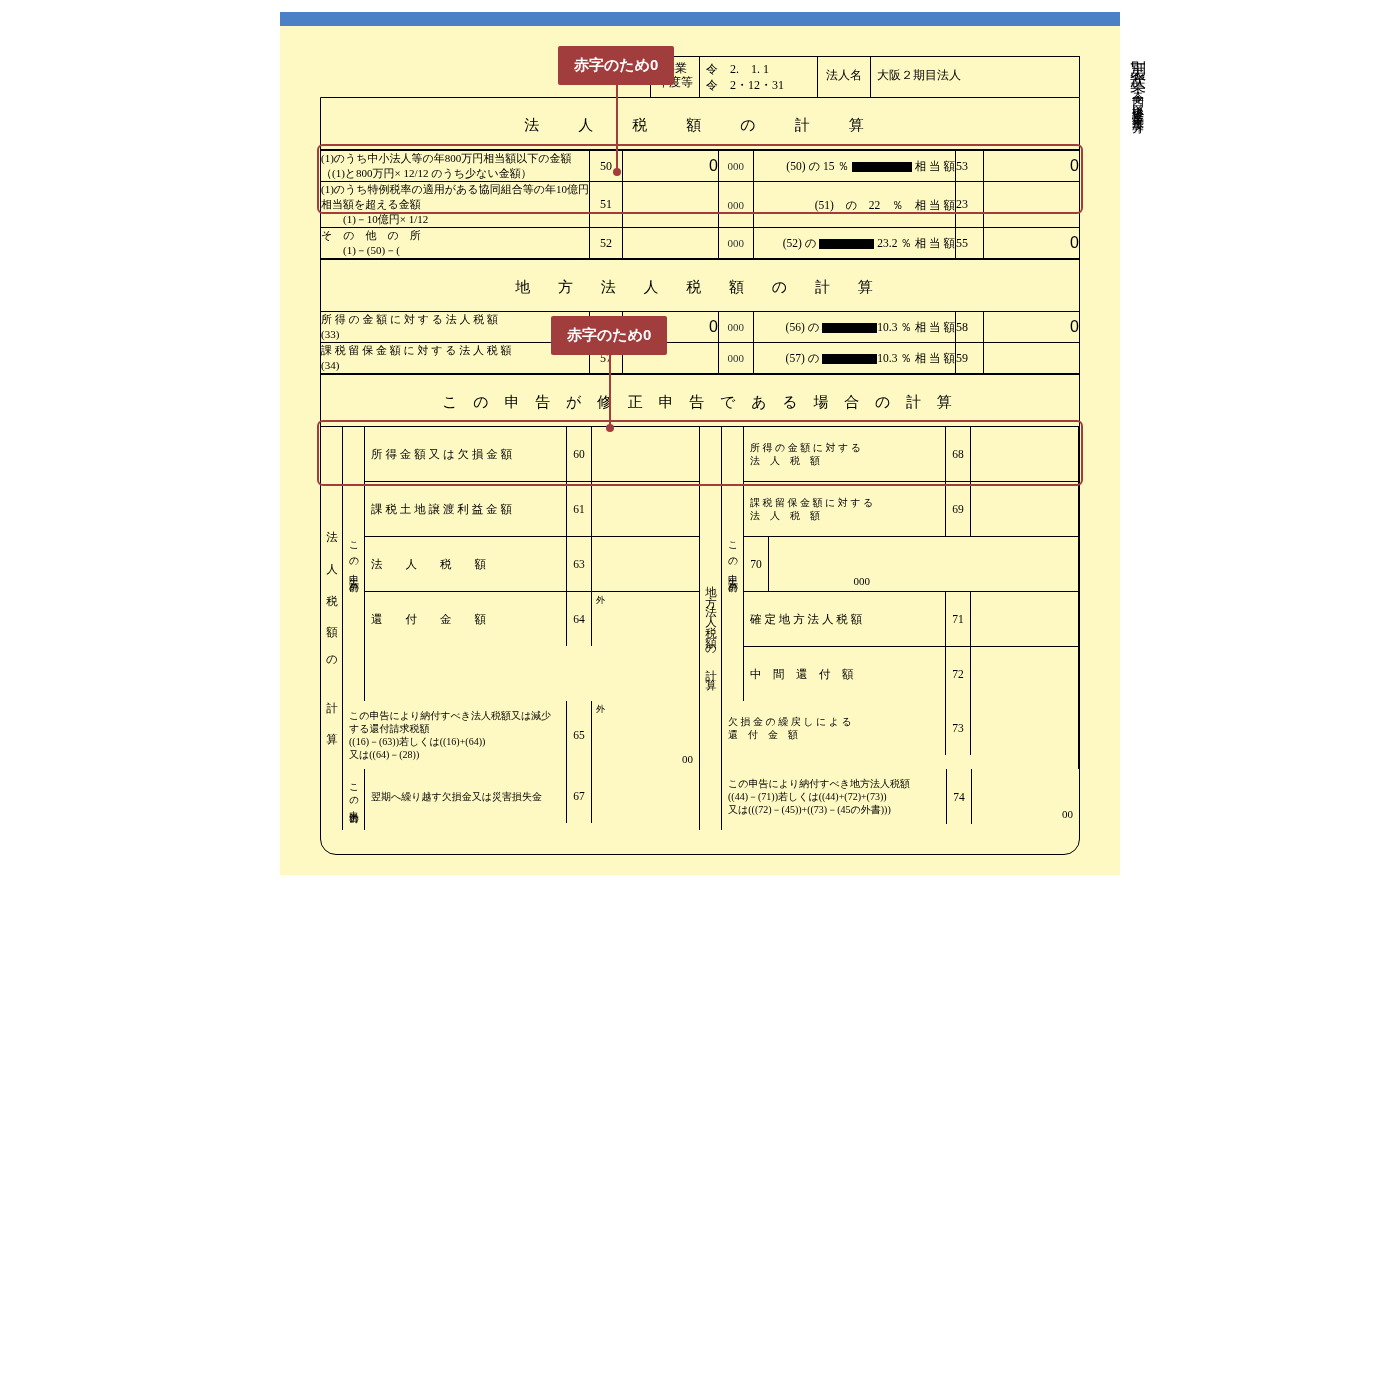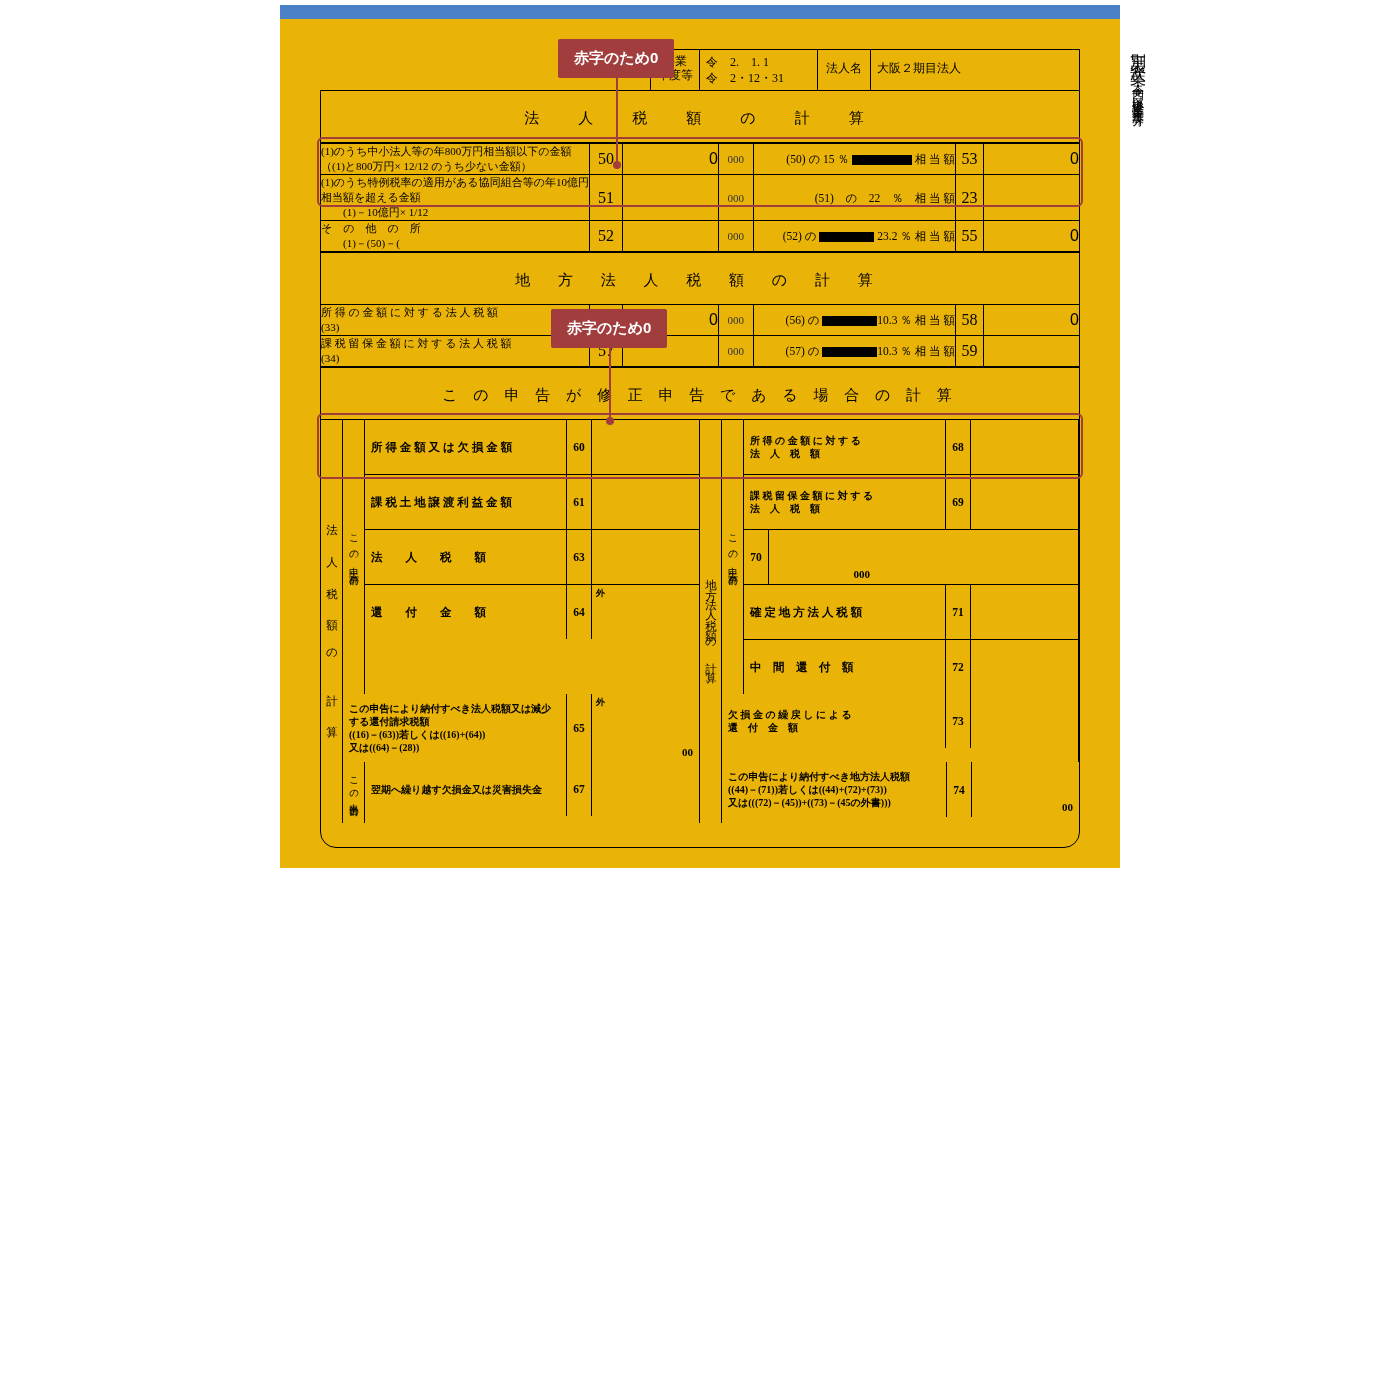--- a/index.html
+++ b/index.html
@@ -5,23 +5,23 @@
   body {
     font-family: "Hiragino Mincho ProN", "MS Mincho", serif;
     background: #fff;
     margin: 0;
     padding: 0;
     font-size: 13px;
     color: #000;
   }
   .page {
     width: 840px;
-    margin: 5px auto;
+    margin: 12px auto;
     position: relative;
-    background: #eab308;
+    background: #fef9c3;
     padding: 0 0 20px 0;
   }
   .topbar {
     height: 14px;
     background: #4a80c6;
     width: 100%;
   }
   .vtitle {
     position: absolute;
     right: -28px;
@@ -82,21 +82,21 @@
   }
   .rows tr td:first-child { border-left: none; }
   .rows tr td { border-right: 1px solid #000; }
   .rows tr td:last-child { border-right: none; }
   .desc {
     width: 240px;
     padding: 8px 8px;
     font-size: 11px;
     line-height: 15px;
   }
-  .num { width: 28px; text-align: center; font-size: 16px; }
+  .num { width: 28px; text-align: center; font-size: 12px; }
   .val-main {
     width: 85px;
     text-align: right;
     padding-right: 2px;
     font-family: "Helvetica", sans-serif;
     font-size: 16px;
     font-weight: 500;
   }
   .val-sub {
     width: 30px;
@@ -104,21 +104,21 @@
     font-size: 11px;
     color: #333;
   }
   .desc2 {
     width: 180px;
     padding: 8px 6px;
     font-size: 11.5px;
     text-align: right;
     line-height: 16px;
   }
-  .num2 { width: 24px; text-align: center; font-size: 16px; }
+  .num2 { width: 24px; text-align: left; font-size: 12px; }
   .val2 {
     width: 85px;
     text-align: right;
     padding-right: 8px;
     font-family: "Helvetica", sans-serif;
     font-size: 16px;
   }
   .redact {
     display: inline-block;
     background: #000;
@@ -168,21 +168,21 @@
   .corr .vcell {
     writing-mode: vertical-rl;
     border-right: 1px solid #000;
     text-align: center;
     display: flex;
     align-items: center;
     justify-content: center;
     letter-spacing: 10px;
     padding: 8px 2px;
   }
-  .corr .colbody { border-right: 1px solid #000; font-weight: bold; }
+  .corr .colbody { border-right: 1px solid #000; }
   .corr .colbody:last-child { border-right: none; }
   .corr-row {
     display: flex;
     border-bottom: 1px solid #000;
     min-height: 54px;
   }
   .corr-row:last-child { border-bottom: none; }
   .corr-row .lbl {
     flex: 1;
     padding: 8px 6px;

